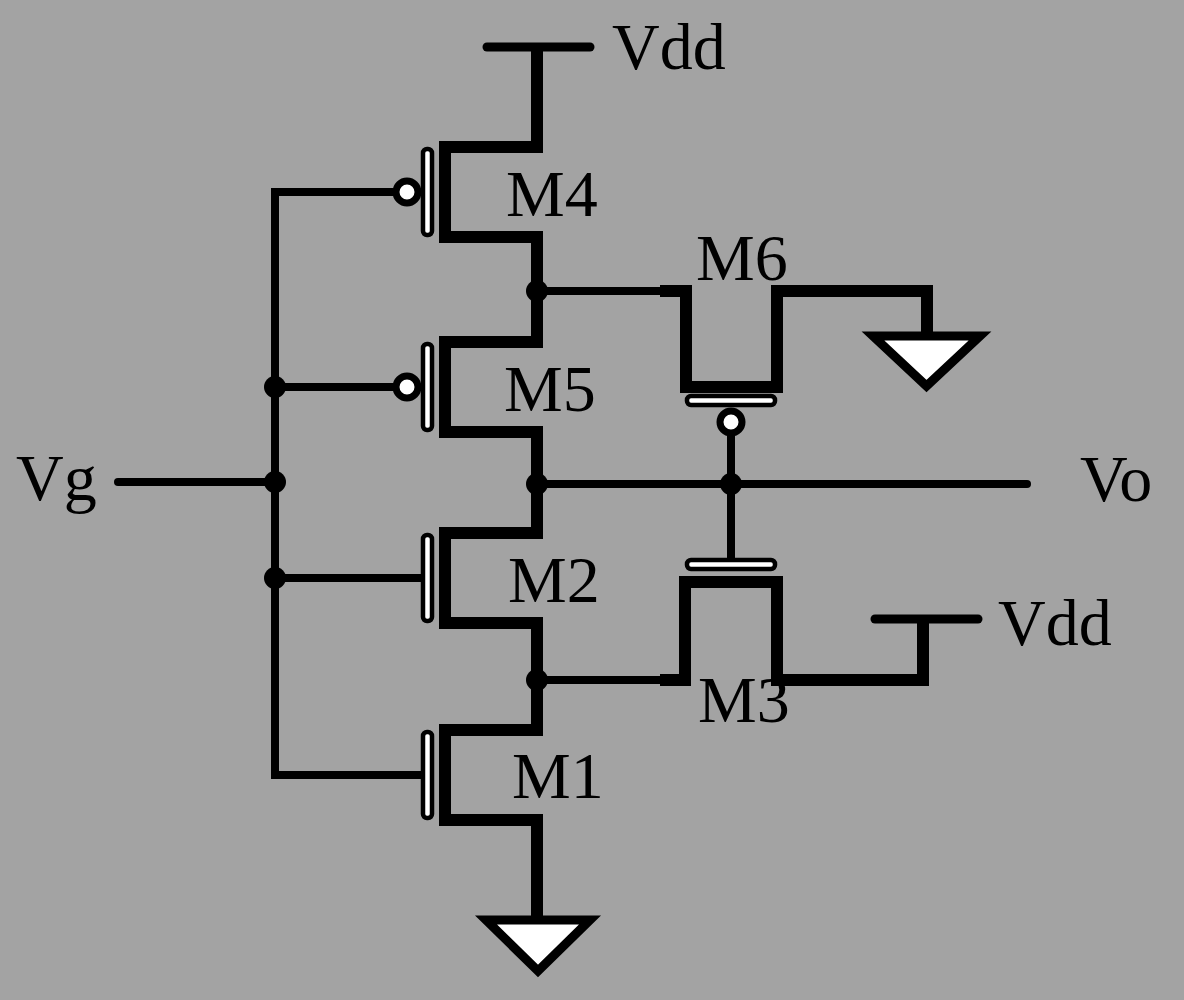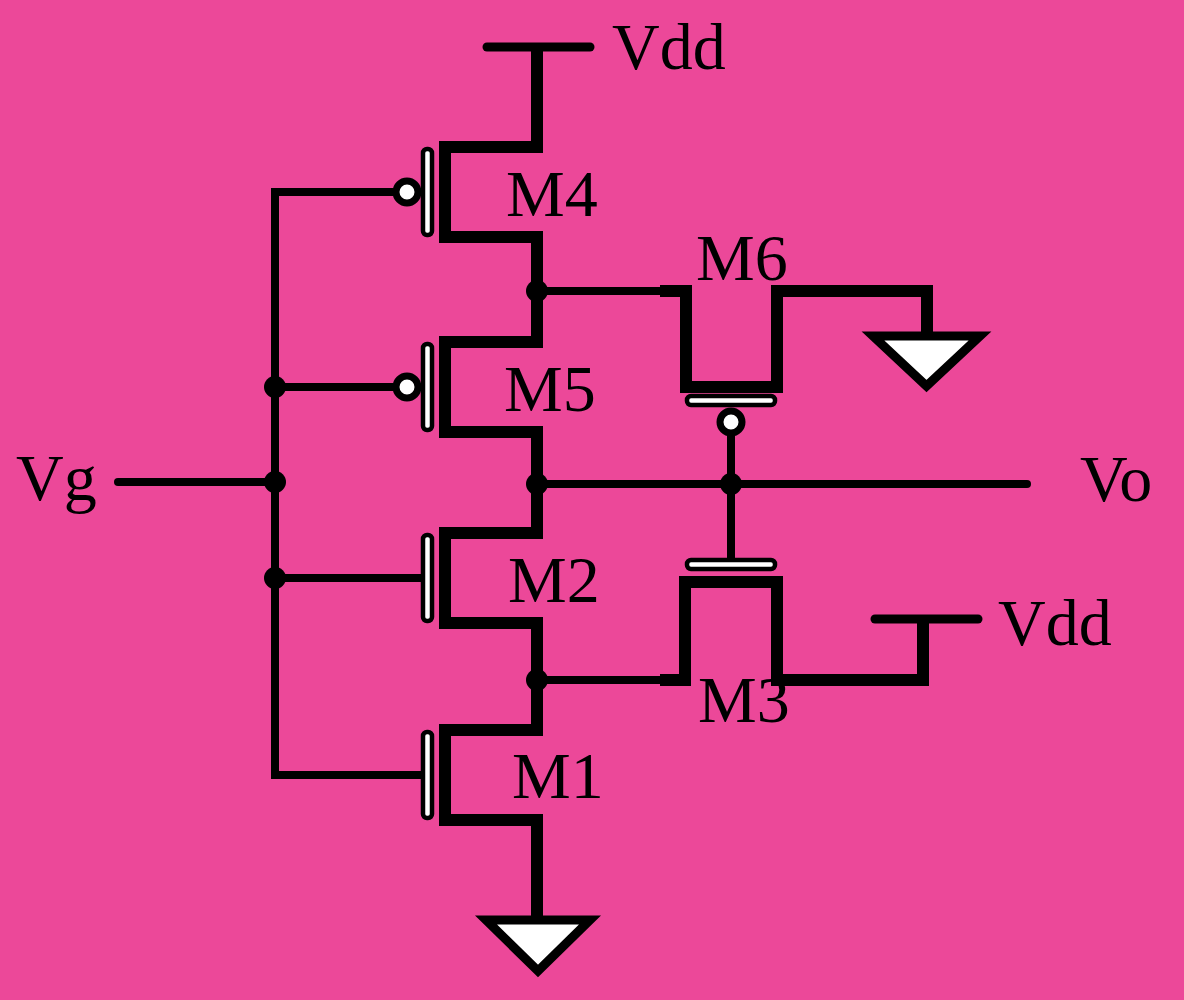--- a/index.html
+++ b/index.html
@@ -7,21 +7,21 @@
     padding: 0;
     background: #ffffff;
     width: 1184px;
     height: 1000px;
     overflow: hidden;
   }
   .canvas-wrap {
     position: relative;
     width: 1184px;
     height: 1000px;
-    background: #ec4899;
+    background: #a3a3a3;
   }
   svg { display: block; }
   .wire   { fill: none; stroke: #000; stroke-width: 8;  stroke-linecap: round; stroke-linejoin: miter; }
   .body   { fill: none; stroke: #000; stroke-width: 12; stroke-linecap: butt;  stroke-linejoin: miter; }
   .rail   { fill: none; stroke: #000; stroke-width: 9;  stroke-linecap: round; }
   .gatebar{ fill: #fff; stroke: #000; stroke-width: 4.5; }
   .bubble { fill: #fff; stroke: #000; stroke-width: 7; }
   .gndtri { fill: #fff; stroke: #000; stroke-width: 9; stroke-linejoin: miter; }
   .dot    { fill: #000; stroke: none; }
   .lbl {

